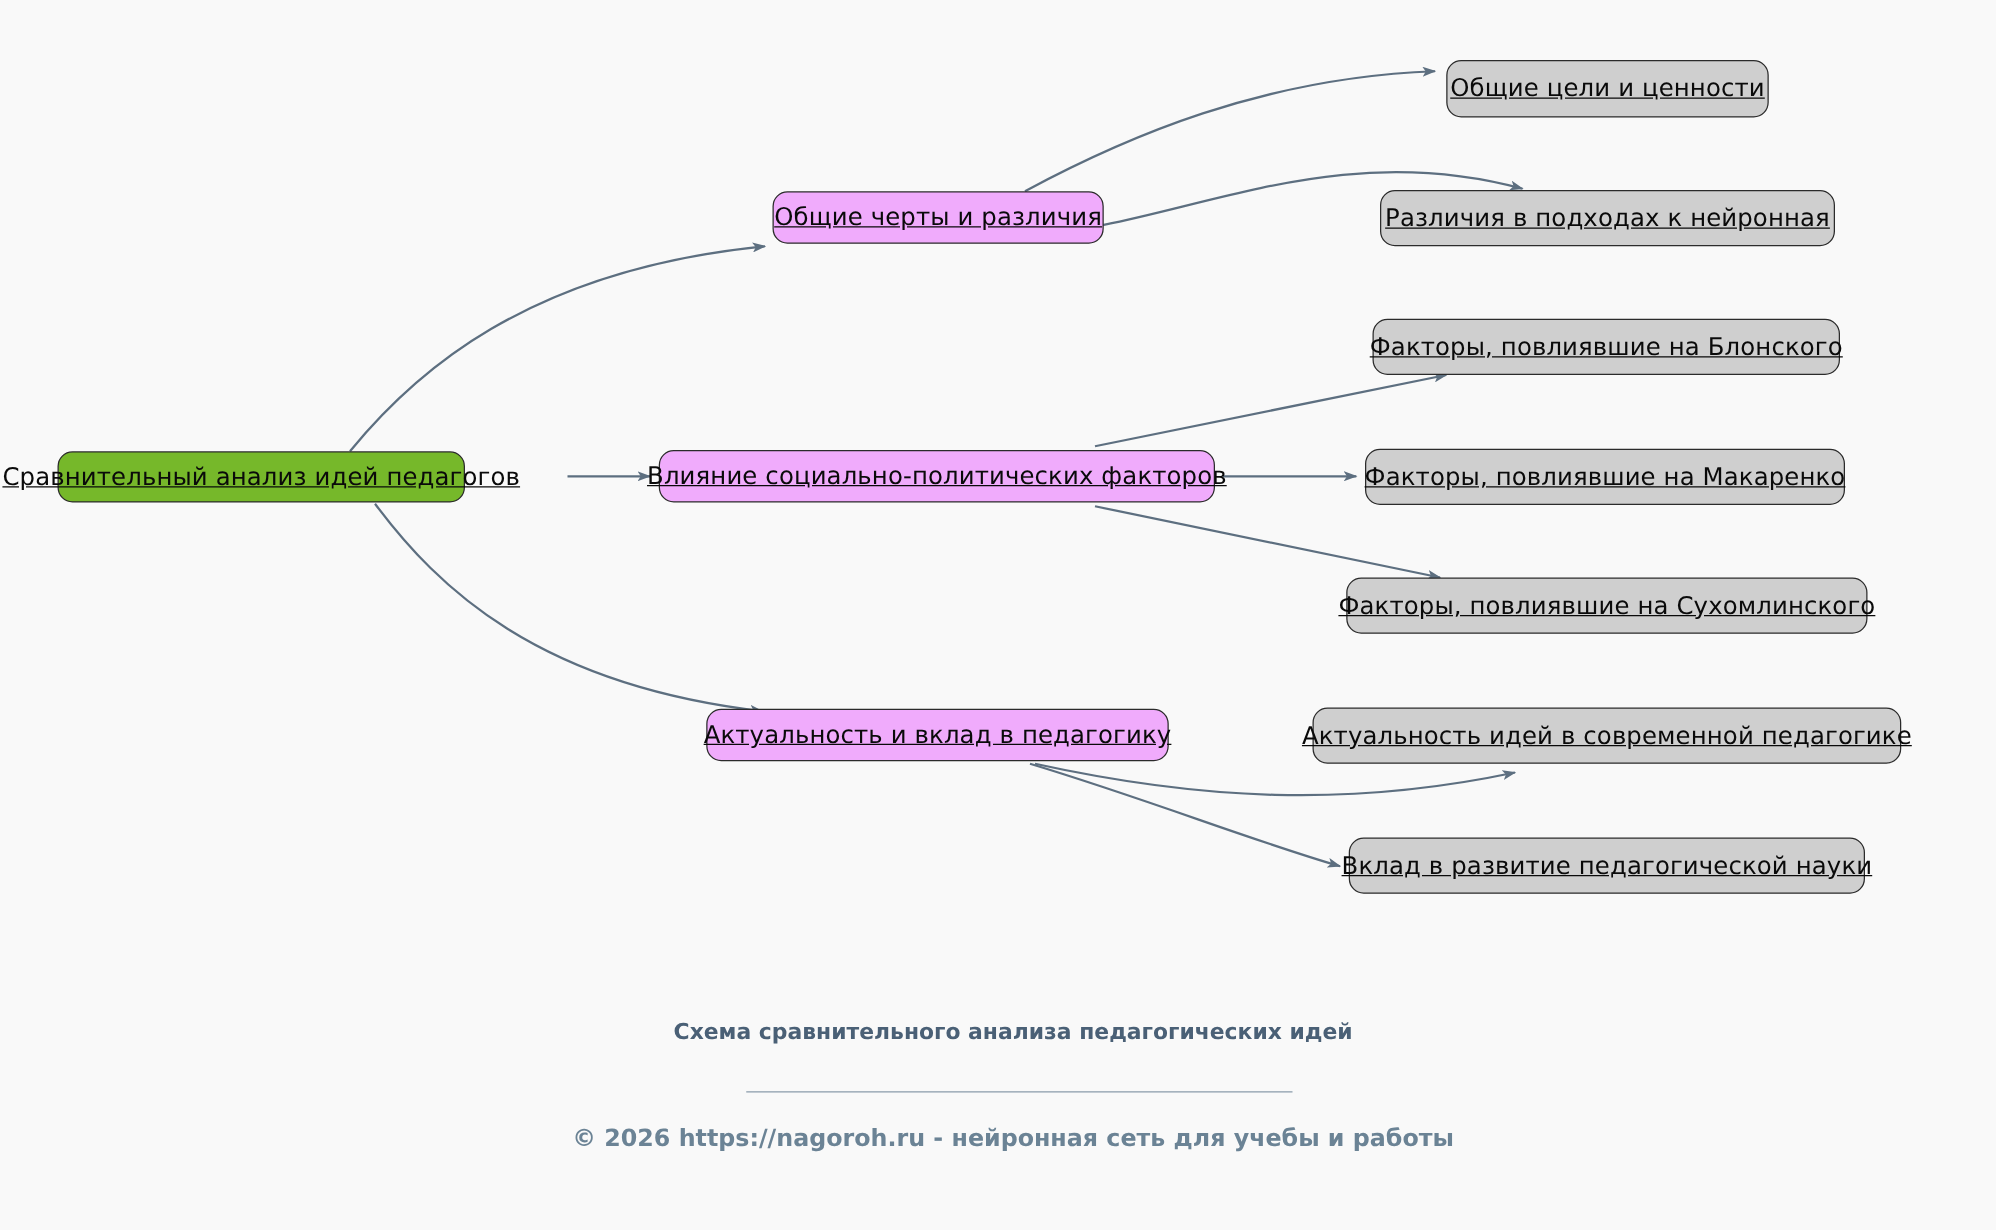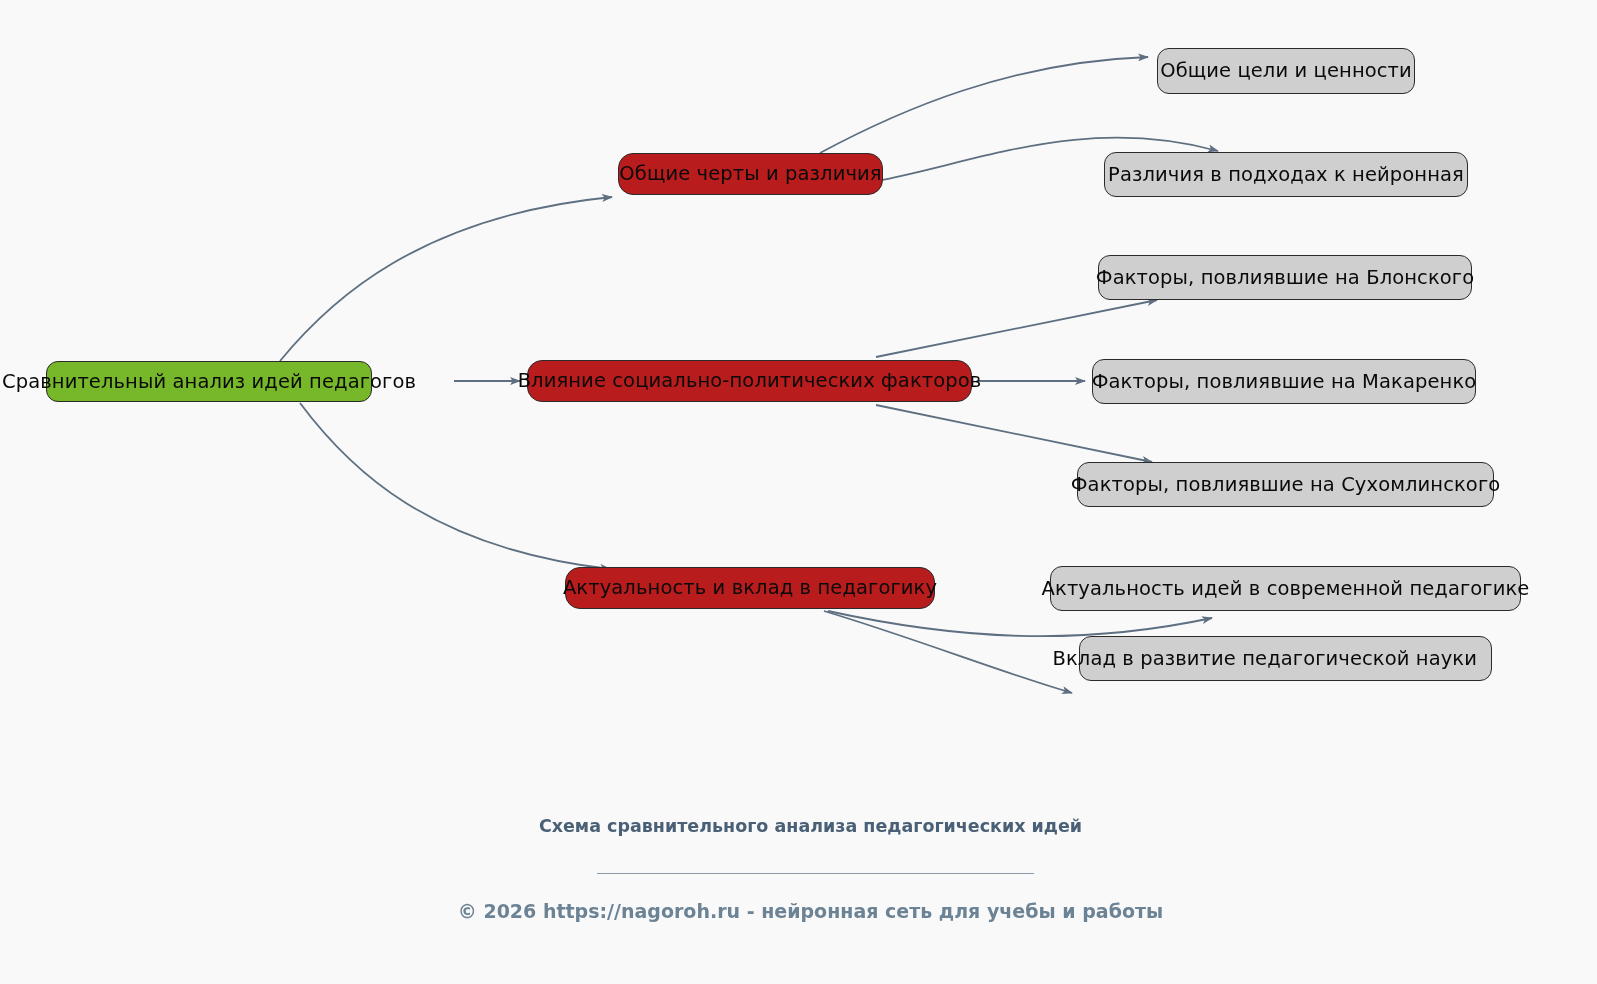--- a/index.html
+++ b/index.html
@@ -34,28 +34,28 @@
     display: flex;
     align-items: center;
     justify-content: center;
     border-radius: 12px;
     border: 1.6px solid #2b2b2b;
     font-size: 19.5px;
     line-height: 1;
     color: #0a0a0a;
     white-space: nowrap;
     letter-spacing: 0.1px;
-    padding: 0 14px;
+    padding: 0 30px;
+    text-decoration: underline;
   }
   .node-root {
     background: #76b82a;
   }
   .node-branch {
-    background: #b91c1c;
-    border-radius: 15px;
+    background: #f0abfc;
   }
   .node-leaf {
     background: #cfcfcf;
   }
   .footer {
     position: absolute;
     left: 0;
     width: 1597px;
     text-align: center;
     padding-left: 12px;
@@ -139,21 +139,21 @@
   <div class="node node-leaf" style="left:1077px; top:462px; width:417px; height:45px;">
     <span>Факторы, повлиявшие на Сухомлинского</span>
   </div>
 
   <div class="node node-branch" style="left:565px; top:567px; width:370px; height:42px;">
     <span>Актуальность и вклад в педагогику</span>
   </div>
   <div class="node node-leaf" style="left:1050px; top:566px; width:471px; height:45px;">
     <span>Актуальность идей в современной педагогике</span>
   </div>
-  <div class="node node-leaf" style="left:1079px; top:636px; width:413px; height:45px;justify-content:flex-end;">
+  <div class="node node-leaf" style="left:1079px; top:670px; width:413px; height:45px;">
     <span>Вклад в развитие педагогической науки</span>
   </div>
 
   <div class="footer footer-title">
     <span>Схема сравнительного анализа педагогических идей</span>
   </div>
   <div class="footer-rule"></div>
   <div class="footer footer-credit">
     <span>© 2026 https://nagoroh.ru - нейронная сеть для учебы и работы</span>
   </div>

